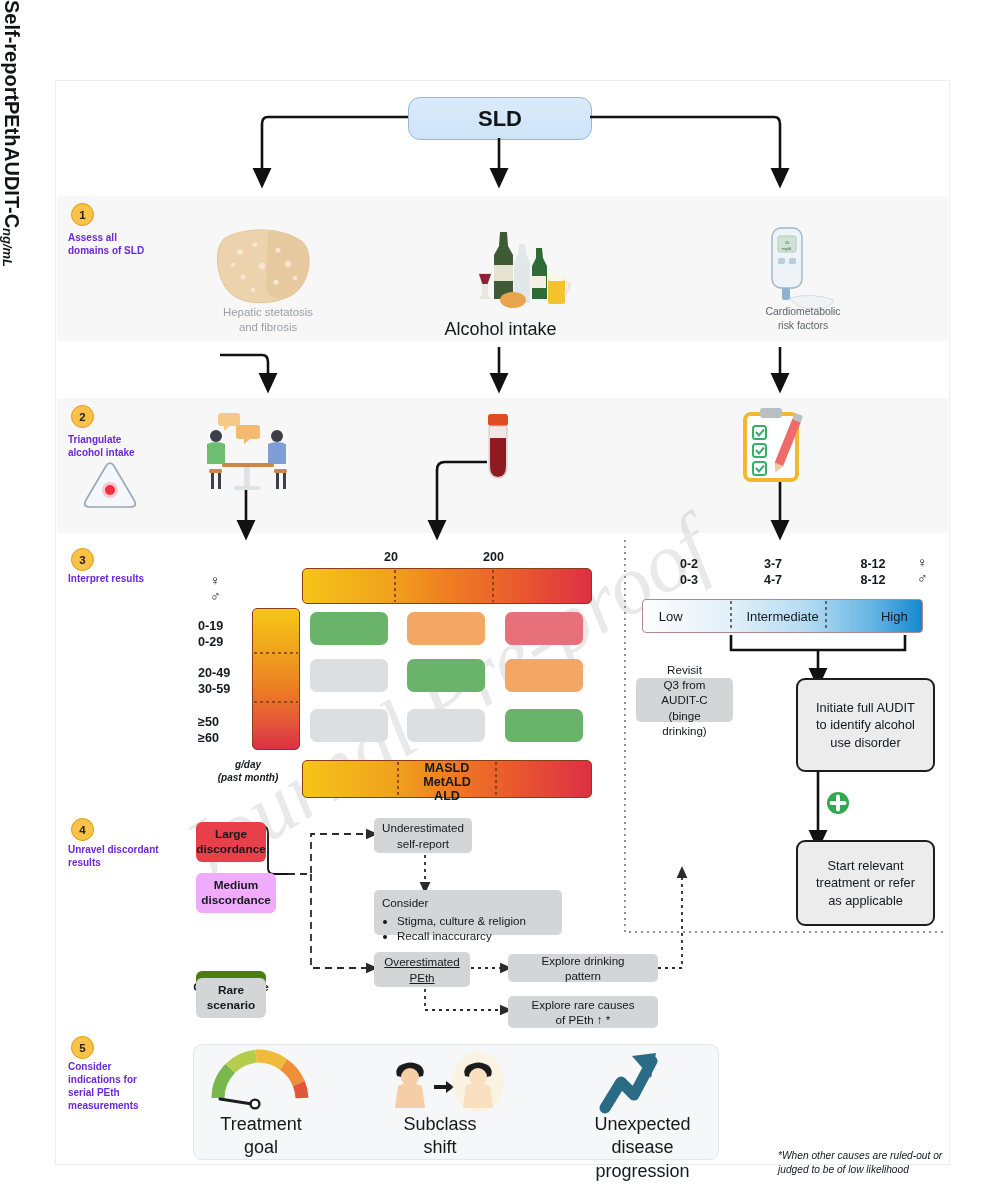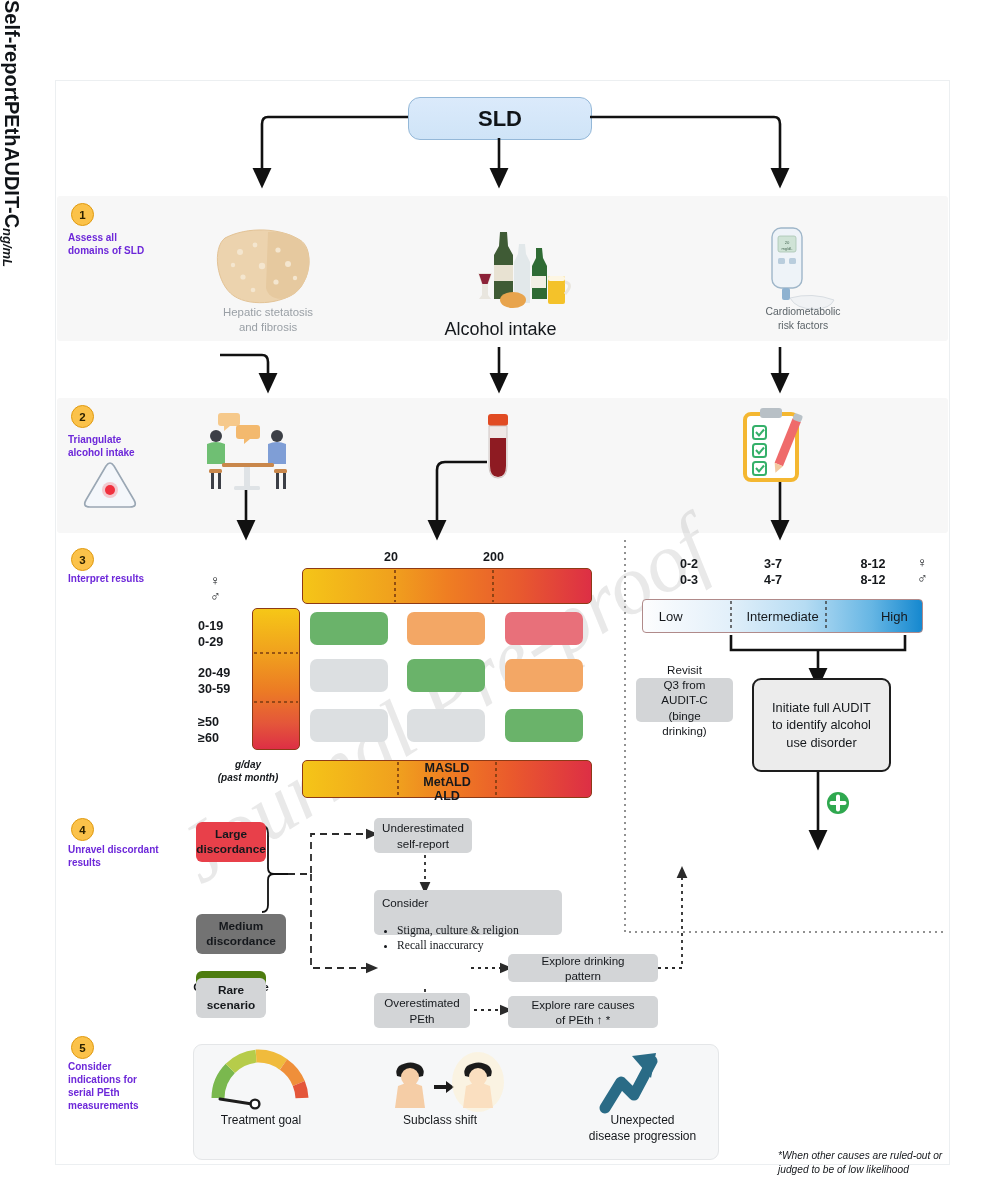--- a/index.html
+++ b/index.html
@@ -22,25 +22,25 @@
   .subbar{position:absolute;display:flex;align-items:center;border-radius:5px;border:1.4px solid #8d3a16;box-sizing:border-box;
           background:linear-gradient(90deg,#f5c518 0%,#f0a01e 33%,#ef7e22 50%,#ea5a2c 72%,#dd2f45 100%);}
   .subbar span{flex:1;text-align:center;font-size:12.6px;font-weight:700;color:#15181c;}
   .auditbar{position:absolute;display:flex;align-items:center;border-radius:4px;border:1.3px solid #b08a8a;box-sizing:border-box;
             background:linear-gradient(90deg,#fdfdfe 0%,#e3f0fa 30%,#b6dcf3 58%,#66b6e4 82%,#1588cf 100%);}
   .auditbar span{flex:1;text-align:center;font-size:13px;color:#15181c;}
   .gbox{position:absolute;background:#d3d5d7;border-radius:5px;color:#15181c;font-size:11.6px;line-height:1.3;
         display:flex;align-items:center;box-sizing:border-box;padding:4px 23px;}
   .gbox.ctr{justify-content:center;text-align:center;}
   .hardbox{position:absolute;background:#ececec;border:2.2px solid #1d1d1d;border-radius:9px;
-           display:flex;align-items:center;justify-content:center;text-align:center;font-size:12.8px;color:#15181c;line-height:1.33;}
+           display:flex;align-items:center;justify-content:center;text-align:center;font-size:12.8px;color:#15181c;line-height:1.33;margin-left:44px;}
   .legbox{position:absolute;border-radius:6px;display:flex;align-items:center;justify-content:center;
           text-align:center;font-size:11.8px;font-weight:600;color:#15181c;line-height:1.25;}
   .panel5{position:absolute;background:#f6f7f8;border:1px solid #e4e6e8;border-radius:9px;}
-  .iconcap{position:absolute;text-align:center;font-size:12px;color:#15181c;line-height:1.3;}
+  .iconcap{position:absolute;text-align:center;font-size:18px;color:#15181c;line-height:1.3;}
   .foot{position:absolute;font-size:10.2px;font-style:italic;color:#15181c;line-height:1.35;margin-top:20px;}
   .wm{position:absolute;font-family:"Liberation Serif",serif;font-size:84px;color:rgba(125,125,125,.17);
       font-style:italic;transform:rotate(-32deg);transform-origin:0 0;white-space:nowrap;pointer-events:none;}
   .sym{position:absolute;font-size:14px;color:#15181c;line-height:1.15;}
 </style>
 </head>
 <body>
 
 <div id="canvas">
   <div class="frame"></div>
@@ -339,41 +339,44 @@
 to identify alcohol
 use disorder</div>
 
   <svg class="lay">
     <g>
       <circle cx="838" cy="803" r="11" fill="#2fa84f"></circle>
       <path d="M838,796.5 L838,809.5 M831.5,803 L844.5,803" stroke="#fff" stroke-width="4" stroke-linecap="round"></path>
     </g>
   </svg>
 
+  <div class="hardbox" style="left:752px;top:840px;width:135px;height:82px;white-space:pre-line;">Start relevant
+treatment or refer
+as applicable</div>
 
   <div class="legbox" style="left:196px;top:822px;width:70px;height:40px;background:#e8404a;white-space:pre-line;">Large
 discordance</div>
-  <div class="legbox" style="left:196px;top:914px;width:90px;height:40px;background:#737373;white-space:pre-line;">Medium
+  <div class="legbox" style="left:196px;top:873px;width:80px;height:40px;background:#f0abfc;white-space:pre-line;">Medium
 discordance</div>
   <div class="legbox" style="left:196px;top:971px;width:70px;height:33px;background:#4d7c0f;white-space:pre-line;">Concordance</div>
   <div class="legbox" style="left:196px;top:978px;width:70px;height:40px;background:#d3d5d7;white-space:pre-line;">Rare
 scenario</div>
 
   <div class="gbox ctr" style="left:374px;top:818px;width:98px;height:35px;white-space:pre-line;">Underestimated
 self-report</div>
 
   <div class="gbox" style="left:374px;top:890px;width:188px;height:45px;display:block;padding:5px 8px;">
     <div>Consider</div>
-    <ul style="margin:13px 0 0 0;padding-left:15px;font-family:Liberation Serif, serif;">
+    <ul style="margin:3px 0 0 0;padding-left:15px;">
       <li>Stigma, culture &amp; religion</li>
       <li>Recall inaccurarcy</li>
     </ul>
   </div>
 
-  <div class="gbox ctr" style="left:374px;top:993px;width:96px;height:35px;white-space:pre-line;">Overestimated
+  <div class="gbox ctr" style="left:374px;top:952px;width:96px;height:35px;white-space:pre-line;text-decoration:underline;">Overestimated
 PEth</div>
 
   <div class="gbox ctr" style="left:508px;top:954px;width:150px;height:28px;">Explore drinking pattern</div>
 
   <div class="gbox ctr" style="left:508px;top:996px;width:150px;height:32px;white-space:pre-line;">Explore rare causes
 of PEth ↑ *</div>
 
   <div class="panel5" style="left:193px;top:1044px;width:524px;height:114px;"></div>
   <svg class="lay">
     <g>

